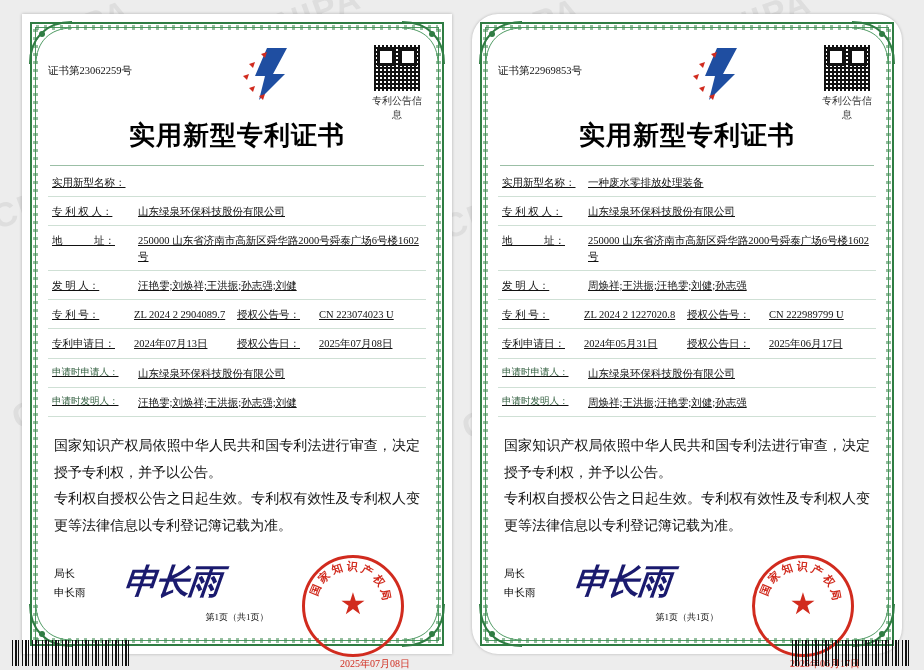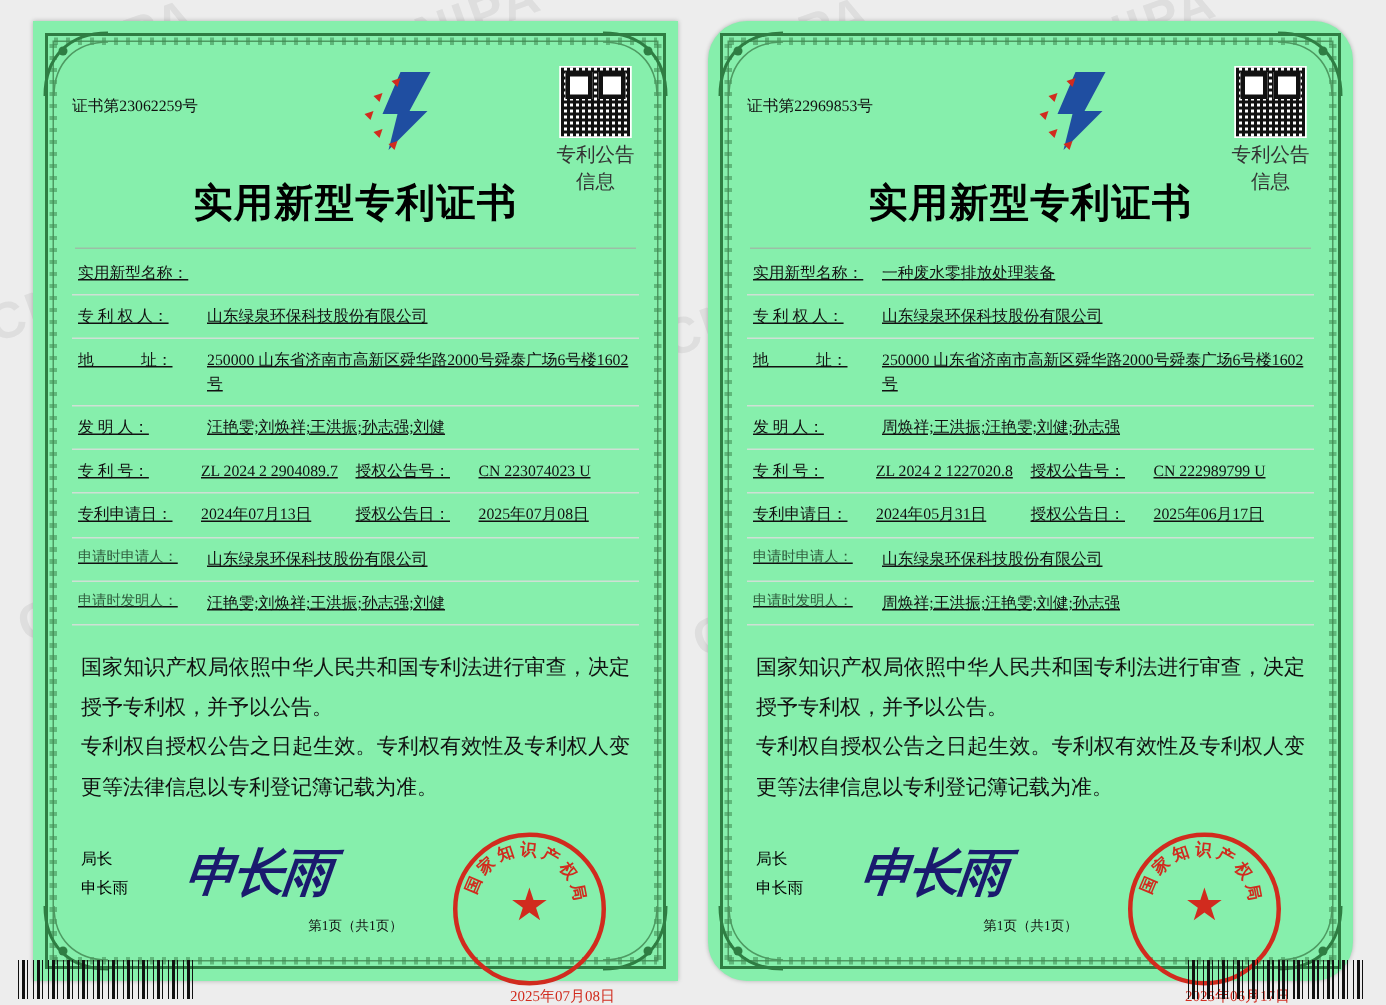--- a/index.html
+++ b/index.html
@@ -21,21 +21,21 @@
     overflow:hidden;
   }
   .wm span{
     position:absolute;color:#d9d9d9;font-size:34px;font-weight:bold;
     font-family:"Liberation Sans",sans-serif;
     transform:rotate(-20deg);opacity:.75;letter-spacing:2px;
   }
   .cert{
     position:relative;z-index:2;
     width:430px;height:640px;margin-top:14px;
-    background:#86efac;
+    background:#ffffff;
     box-shadow:0 0 3px rgba(0,0,0,.25);
     box-sizing:border-box;
     padding-left:36px;
   }
   .cert.left{margin-left:22px;}
   .cert.right{margin-right:22px;border-radius:26px;}
 
   
   .frame-outer{
     position:absolute;inset:8px;
@@ -84,21 +84,21 @@
     position:relative;
   }
   .qr:after{
     content:"";position:absolute;left:3px;top:3px;width:12px;height:12px;
     border:3px solid #111;background:#fff;
   }
   .qr:before{
     content:"";position:absolute;right:3px;top:3px;width:12px;height:12px;
     border:3px solid #111;background:#fff;
   }
-  .qrlabel{font-size:13px;color:#333;}
+  .qrlabel{font-size:10px;color:#333;}
 
   .title{
     text-align:center;font-size:26px;font-weight:bold;letter-spacing:1px;
     color:#000;margin:6px 0 2px 0;font-family:"DejaVu Serif",serif;
   }
   .rule{
     height:1px;background:#9bbfa6;margin:12px 2px 0 2px;
   }
   .rowset{margin-top:2px;}
   .row{

